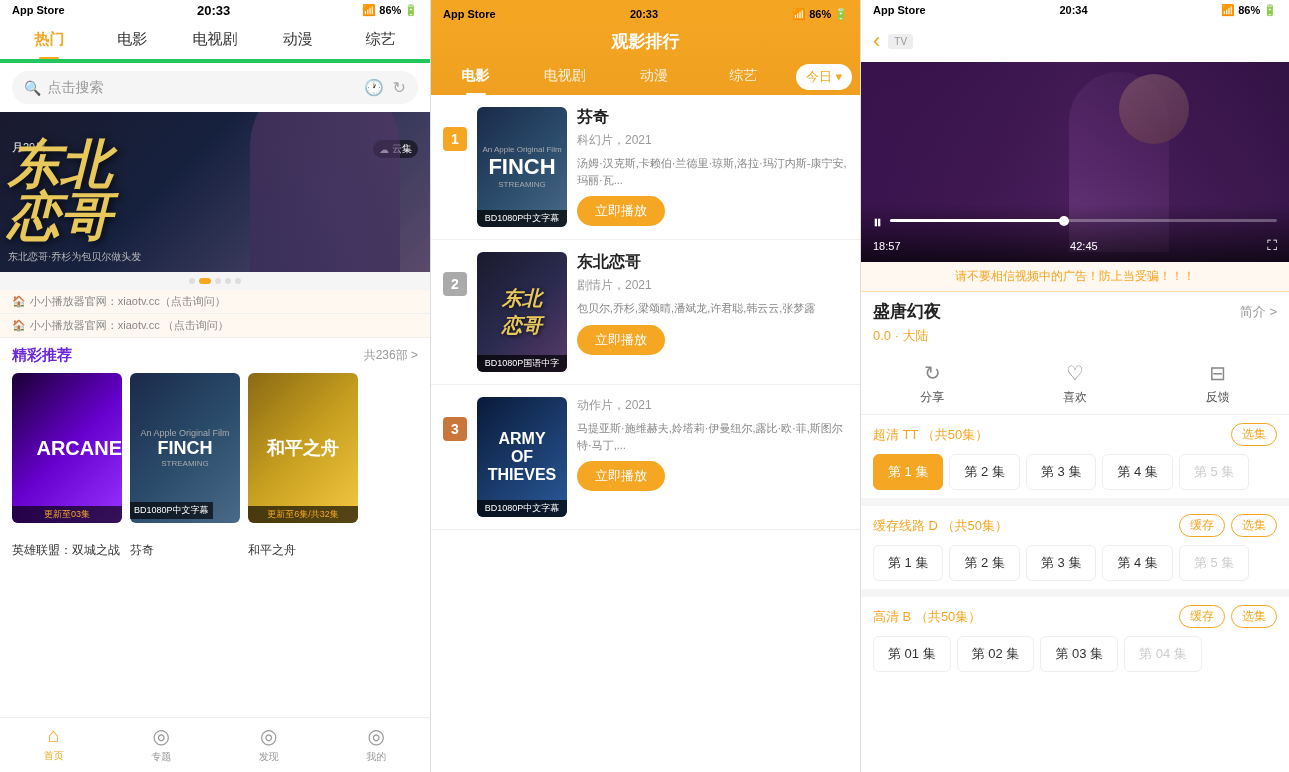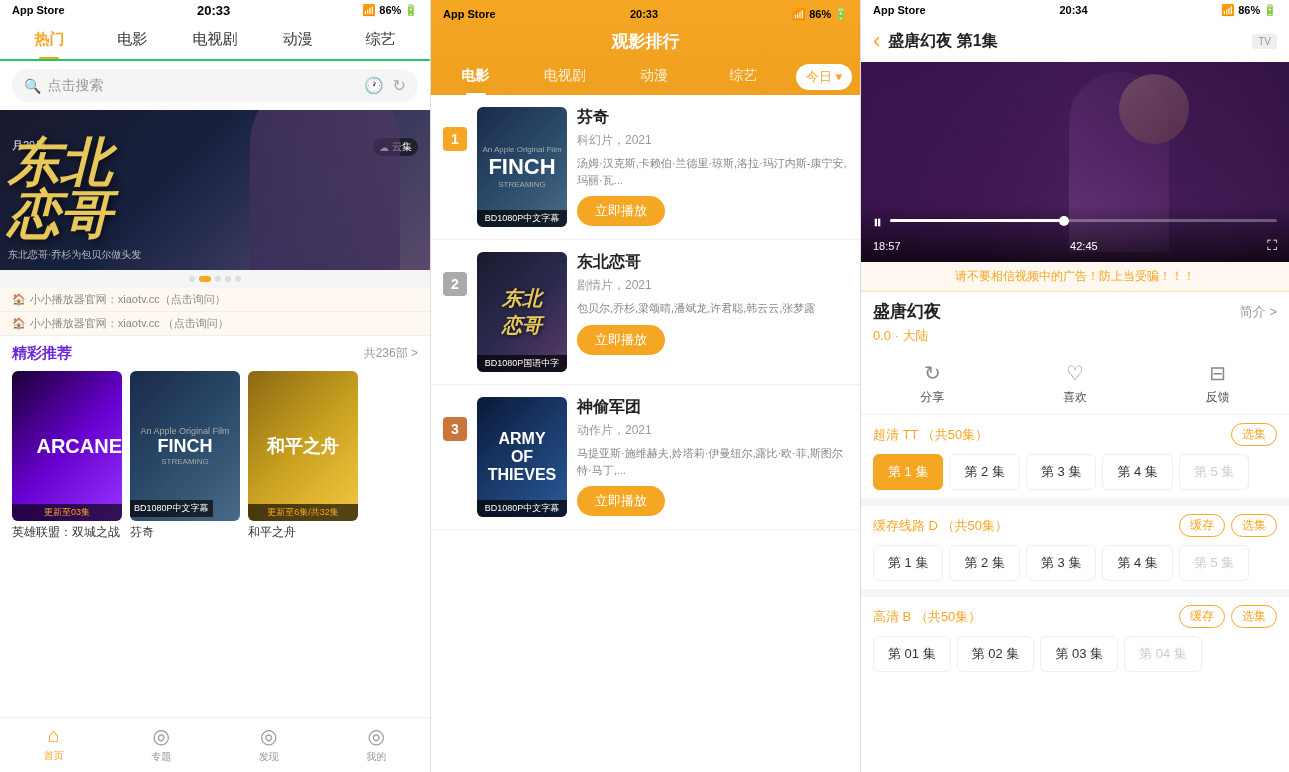--- a/index.html
+++ b/index.html
@@ -33,21 +33,21 @@
       font-weight: 600;
       height: 20px;
     }
     .status-bar .left { font-size: 11px; }
     .status-bar .center { font-size: 13px; font-weight: 600; }
     .status-bar .right { font-size: 11px; display: flex; align-items: center; gap: 3px; }
 
     .nav-tabs {
       display: flex;
       padding: 0 8px;
-      border-bottom: 2px solid #22c55e;
+      border-bottom: 4px solid #22c55e;
     }
     .nav-tab {
       flex: 1;
       text-align: center;
       padding: 10px 4px;
       font-size: 15px;
       color: #333;
       cursor: pointer;
       position: relative;
     }
@@ -161,21 +161,21 @@
       background: rgba(0,0,0,0.65);
       color: #f5a623;
       font-size: 9px;
       padding: 2px 4px;
       text-align: center;
     }
     .thumb-arcane { background: linear-gradient(135deg, #1a0033, #6600cc, #9933ff); display: flex; align-items: center; justify-content: flex-end; }
     .thumb-finch { background: linear-gradient(135deg, #1a2a4a, #2a4a6a, #4a6a8a); display: flex; align-items: center; justify-content: center; }
     .thumb-peace { background: linear-gradient(135deg, #8B6914, #c8a020, #f5c842); display: flex; align-items: center; justify-content: center; }
     .thumb-text { color: #fff; font-size: 20px; font-weight: 700; text-align: center; }
-    .featured-name { font-size: 12px; color: #333; margin-top: 4px; line-height: 1.3; }
+    .featured-name { font-size: 12px; color: #333; margin-top: 20px; line-height: 1.3; }
 
     .bottom-nav {
       display: flex;
       border-top: 1px solid #eee;
       padding: 6px 0 8px;
       position: absolute;
       bottom: 0;
       left: 0; right: 0;
       background: #fff;
     }
@@ -657,41 +657,39 @@
 
     <div class="rank-item">
       <div class="rank-number rank-3">3</div>
       <div class="rank-thumb">
         <div style="width:100%;height:100%;background:linear-gradient(135deg,#0a1a3a,#1a3a6a,#2a5a9a);display:flex;align-items:center;justify-content:center;">
           <div style="text-align:center;color:#fff;font-size:16px;font-weight:700;">ARMY<br>OF<br>THIEVES</div>
         </div>
         <div class="quality-badge">BD1080P中文字幕</div>
       </div>
       <div class="rank-info">
-        <div class="rank-title">神偷军团</div>
         <div class="rank-genre">动作片，2021</div>
         <div class="rank-cast">马提亚斯·施维赫夫,姈塔莉·伊曼纽尔,露比·欧·菲,斯图尔特·马丁,...</div>
         <button class="play-btn">立即播放</button>
       </div>
     </div>
   </div>
 
 </div>
 
 <div class="panel3">
 
   <div class="p3-status">
     <span>App Store</span>
     <span>20:34</span>
     <span>📶 <span>86%</span> 🔋</span>
   </div>
 
   <div class="p3-header">
     <span class="back-btn">‹</span>
-    <span class="p3-title-text">盛唐幻夜 第1集</span>
     <span class="tv-badge">TV</span>
   </div>
 
   <div class="video-player">
     <div class="video-bg">
 
       <div style="position:absolute;right:120px;top:10px;width:100px;height:180px;background:linear-gradient(180deg,#4a2a5a,#6a3a7a,#8a5a9a);border-radius:50px 50px 0 0;opacity:0.8;"></div>
       <div style="position:absolute;right:100px;top:12px;width:70px;height:70px;background:linear-gradient(180deg,#c8a080,#a07050);border-radius:50%;opacity:0.7;"></div>
       <div style="position:absolute;left:0;top:0;right:0;bottom:0;background:linear-gradient(90deg,rgba(60,20,80,0.9),rgba(80,30,100,0.5),rgba(40,10,60,0.7));"></div>
     </div>

